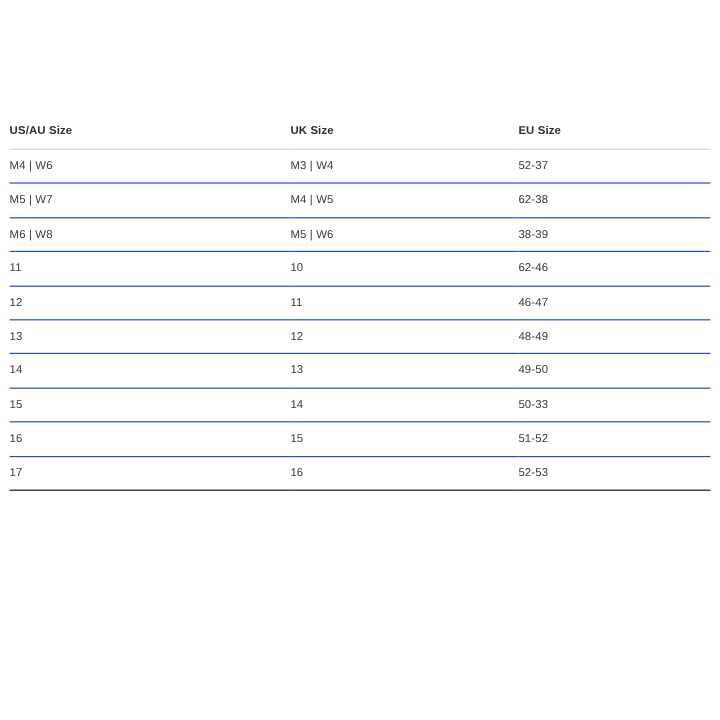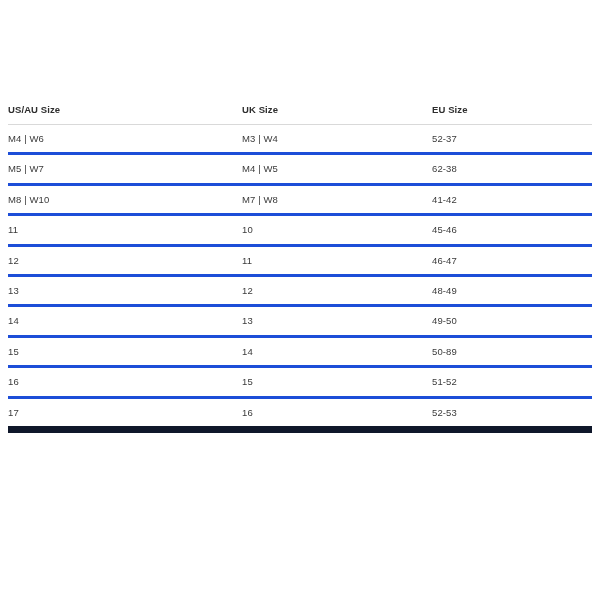--- a/index.html
+++ b/index.html
@@ -40,27 +40,27 @@
     border-bottom: 1px solid #d9d9d9;
     letter-spacing: 0.1px;
     vertical-align: bottom;
   }
   .size-table td {
     text-align: left;
     font-size: 9.5px;
     font-weight: normal;
     color: #3a3a3a;
     padding: 8px 0 8px 0;
-    border-bottom: 3px solid #1d4ed8;
+    border-bottom: 1px solid #1d4ed8;
     line-height: 1.2;
     letter-spacing: 0.1px;
     vertical-align: middle;
   }
   .size-table tbody tr:last-child td {
-    border-bottom: 7px solid #0f172a;
+    border-bottom: 1px solid #0f172a;
   }
 </style>
 </head>
 <body>
 
 <div class="page">
   <table class="size-table">
     <colgroup>
       <col class="c1">
       <col class="c2">
@@ -78,48 +78,48 @@
         <td>M4 | W6</td>
         <td>M3 | W4</td>
         <td>52-37</td>
       </tr>
       <tr>
         <td>M5 | W7</td>
         <td>M4 | W5</td>
         <td>62-38</td>
       </tr>
       <tr>
-        <td>M8 | W10</td>
-        <td>M7 | W8</td>
-        <td>41-42</td>
+        <td>M6 | W8</td>
+        <td>M5 | W6</td>
+        <td>38-39</td>
       </tr>
       <tr>
         <td>11</td>
         <td>10</td>
-        <td>45-46</td>
+        <td>62-46</td>
       </tr>
       <tr>
         <td>12</td>
         <td>11</td>
         <td>46-47</td>
       </tr>
       <tr>
         <td>13</td>
         <td>12</td>
         <td>48-49</td>
       </tr>
       <tr>
         <td>14</td>
         <td>13</td>
         <td>49-50</td>
       </tr>
       <tr>
         <td>15</td>
         <td>14</td>
-        <td>50-89</td>
+        <td>50-33</td>
       </tr>
       <tr>
         <td>16</td>
         <td>15</td>
         <td>51-52</td>
       </tr>
       <tr>
         <td>17</td>
         <td>16</td>
         <td>52-53</td>

